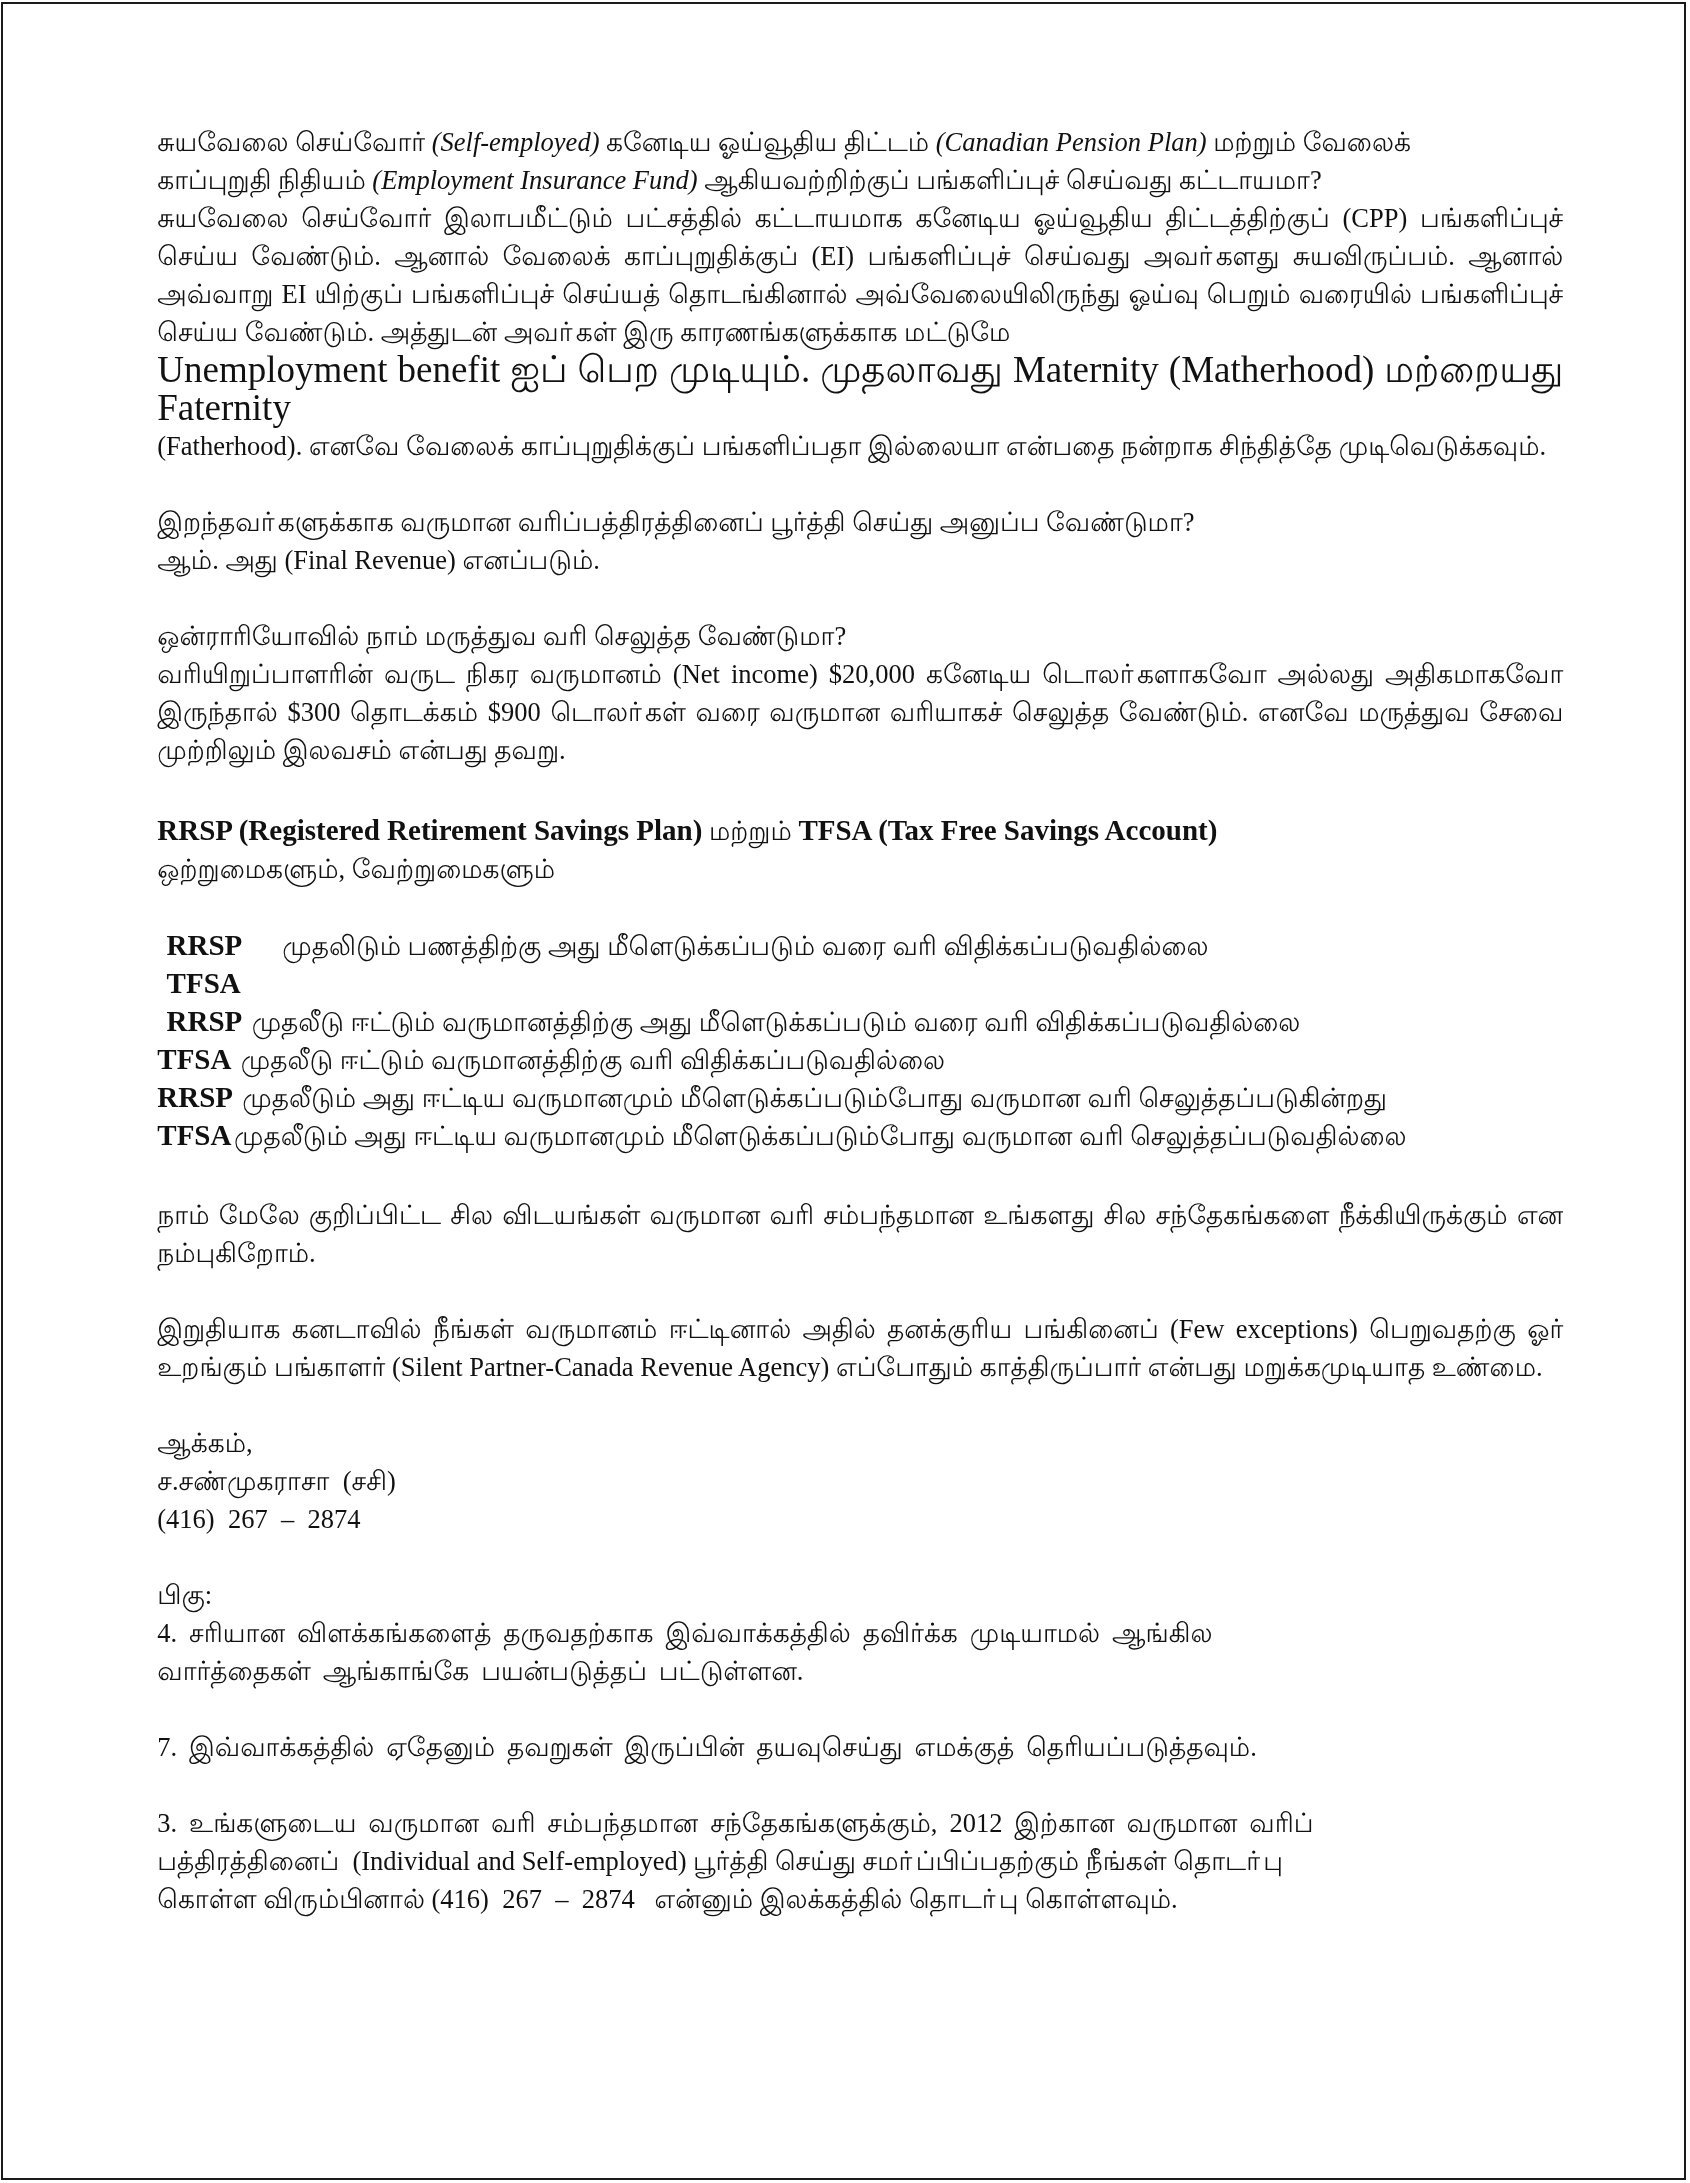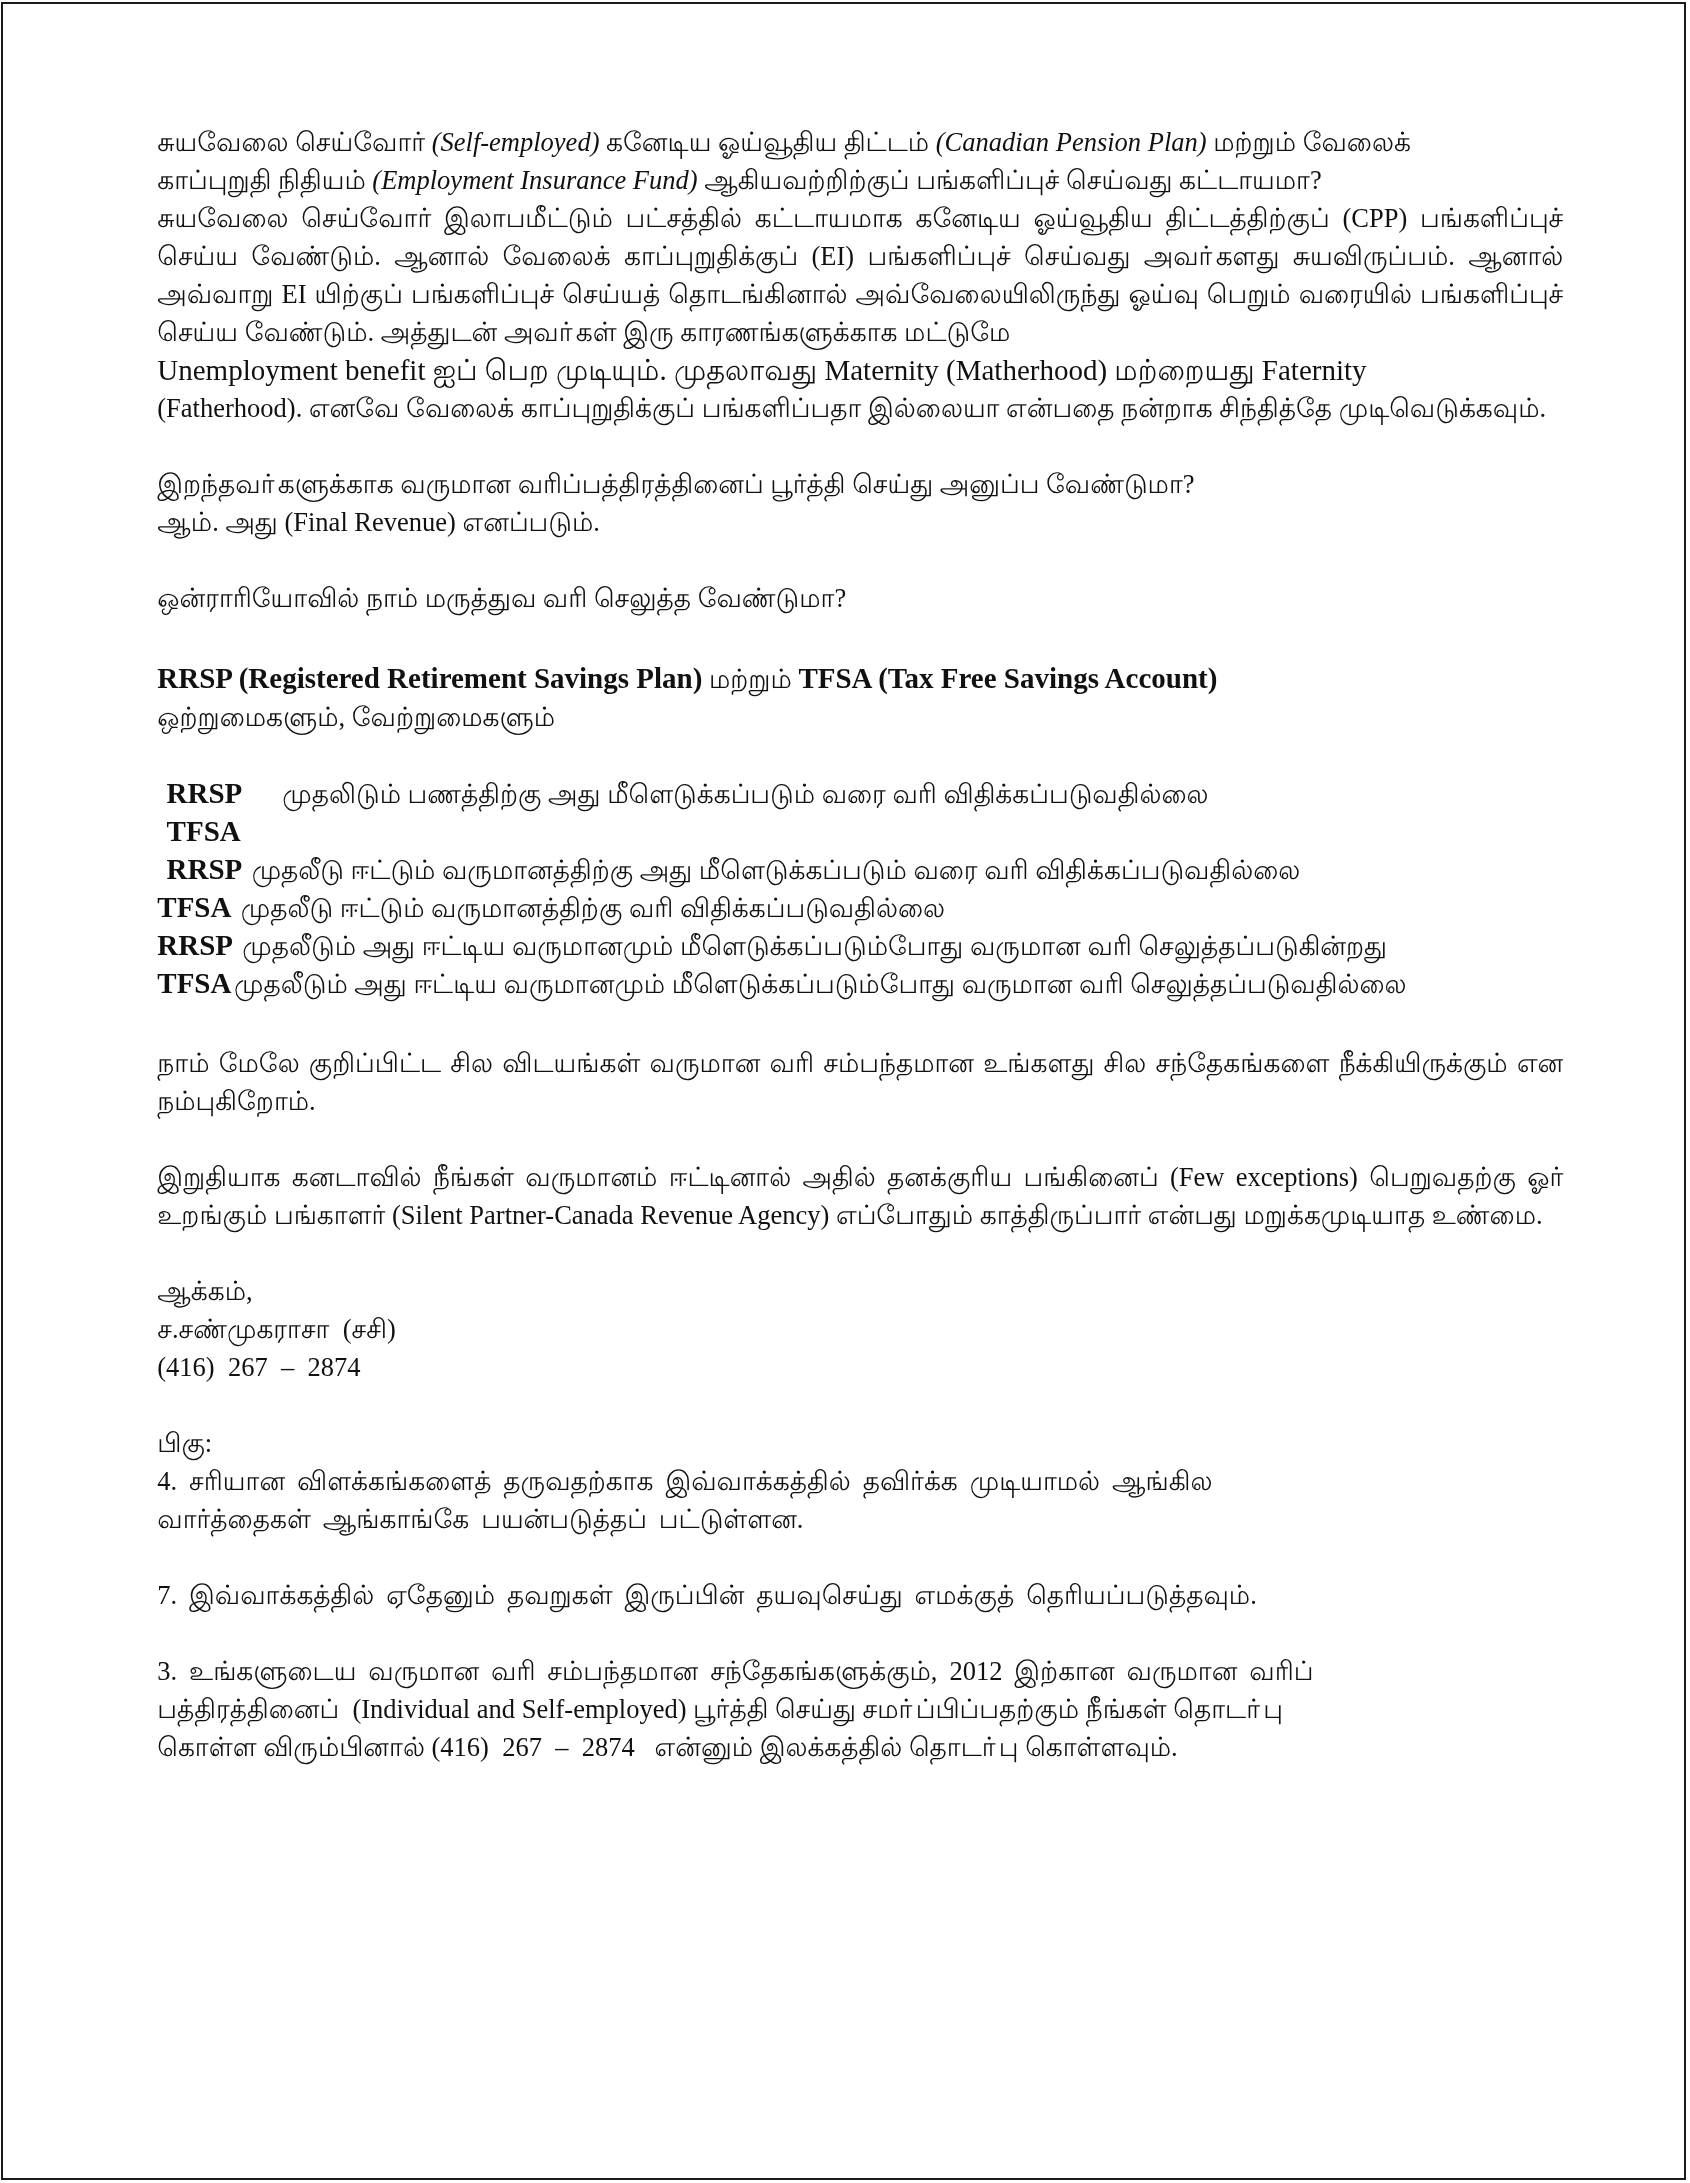--- a/index.html
+++ b/index.html
@@ -11,21 +11,21 @@
   .content {
     position: absolute; left: 154px; top: 119px; width: 1406px;
     font-family: "Liberation Serif", "DejaVu Serif", serif;
     color: #111; font-size: 26.5px; line-height: 38px;
   }
   .para { margin: 0; }
   .just { text-align: justify; text-align-last: left; }
   .gap { height: 38px; }
   .gap-lg { height: 42px; }
   .it { font-style: italic; }
-  .eng { font-size: 29px; }
+  .eng { font-size: 37px; }
   .head { font-weight: bold; font-size: 29px; }
   .head .ta { font-weight: normal; font-size: 26.5px; text-align: right; }
   .cmp-row { display: flex; align-items: baseline; height: 38px; text-align: center; }
   .cmp-tag { font-weight: bold; font-size: 29px; margin-right: 9.3px; }
   .cmp-tag.wide { margin-right: 40px; }
   .cmp-row.indent { padding-left: 9.3px; }
   .line { display: block; }
 </style>
 </head>
 <body>
@@ -46,20 +46,21 @@
     <p class="para just">(Fatherhood).  எனவே வேலைக் காப்புறுதிக்குப் பங்களிப்பதா இல்லையா என்பதை நன்றாக சிந்தித்தே முடிவெடுக்கவும்.</p>
 
     <div class="gap"></div>
 
     <p class="para">இறந்தவா்களுக்காக வருமான வரிப்பத்திரத்தினைப் பூர்த்தி செய்து அனுப்ப வேண்டுமா?</p>
     <p class="para">ஆம். அது (Final Revenue) எனப்படும்.</p>
 
     <div class="gap"></div>
 
     <p class="para">ஒன்ராரியோவில் நாம் மருத்துவ வரி செலுத்த வேண்டுமா?</p>
+    <p class="para just">வரியிறுப்பாளரின் வருட நிகர வருமானம் (Net income) $20,000 கனேடிய டொலா்களாகவோ அல்லது அதிகமாகவோ இருந்தால் $300 தொடக்கம் $900 டொலா்கள் வரை வருமான வரியாகச் செலுத்த வேண்டும். எனவே மருத்துவ சேவை முற்றிலும் இலவசம் என்பது தவறு.</p>
 
     <div class="gap-lg"></div>
 
     <p class="para head">
       <span>RRSP (Registered Retirement Savings Plan)</span><span class="ta"> மற்றும் </span><span> TFSA (Tax Free Savings Account)</span>
     </p>
     <p class="para">ஒற்றுமைகளும், வேற்றுமைகளும்</p>
 
     <div class="gap"></div>
 

